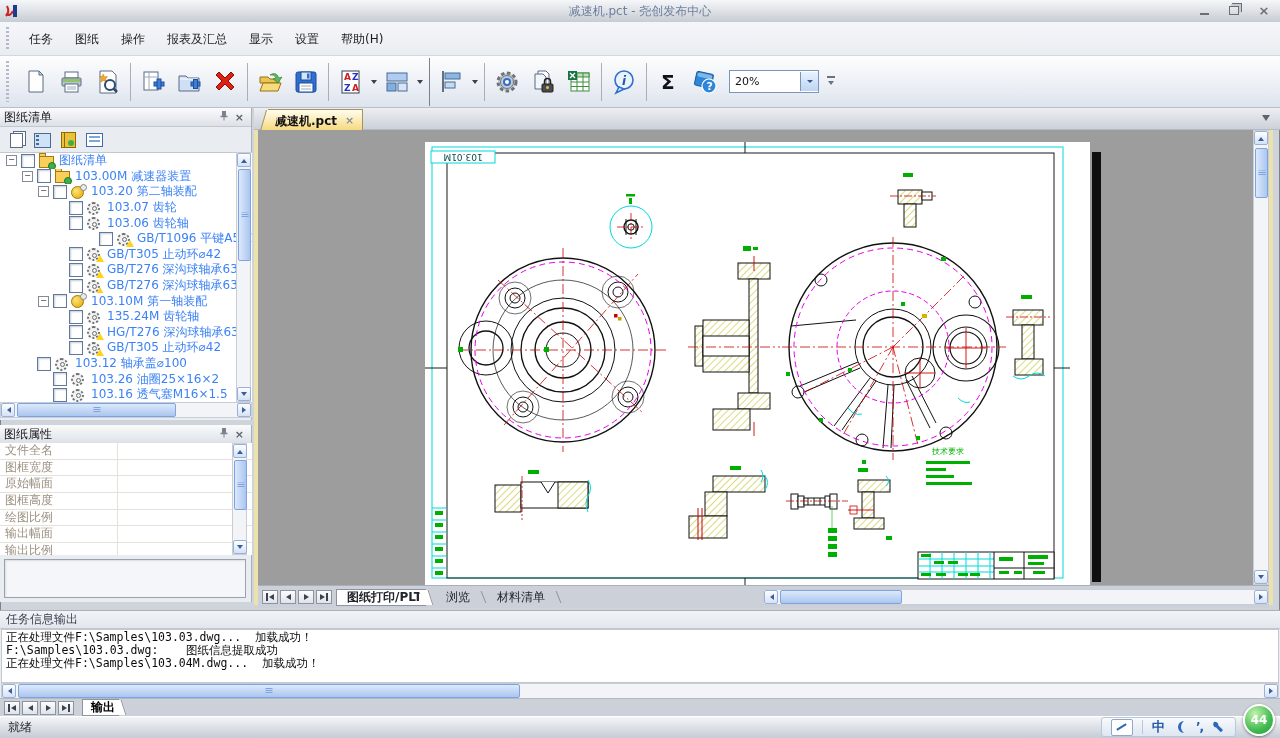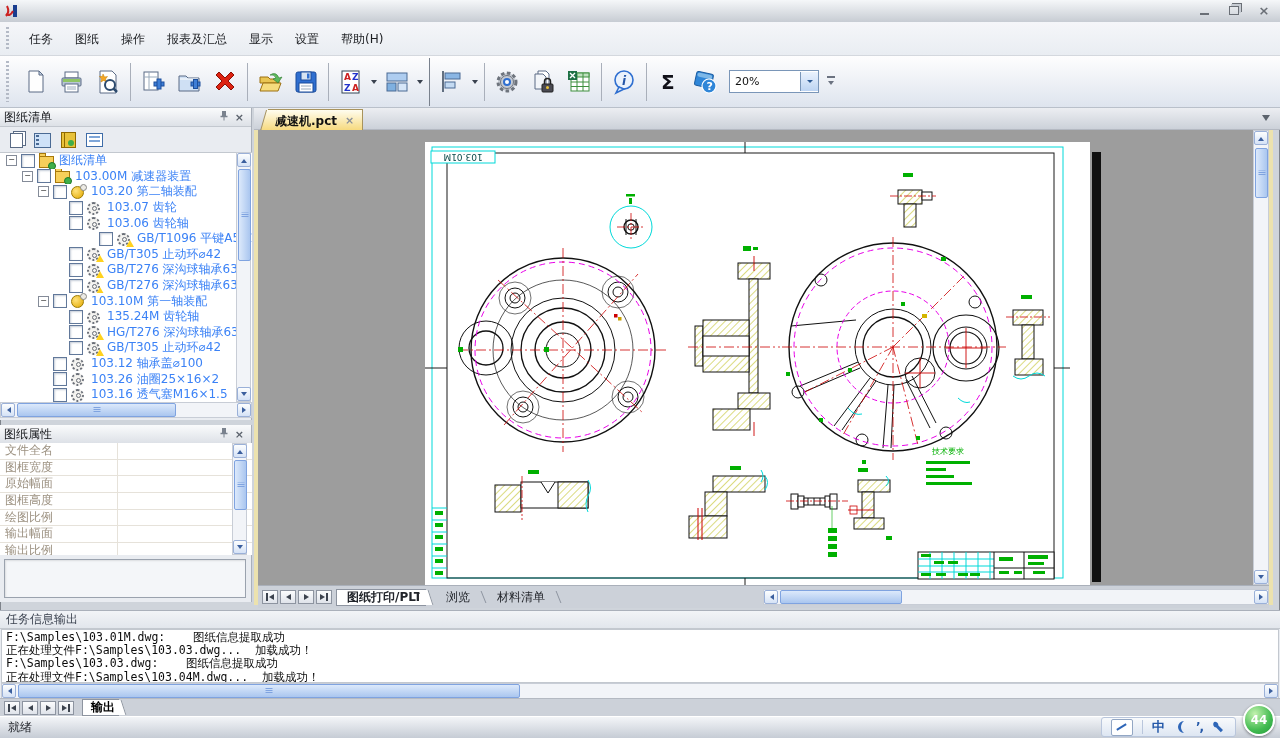--- a/index.html
+++ b/index.html
@@ -133,20 +133,21 @@
 </style>
 </head>
 <body>
 
 <div class="abs" id="titlebar">
   <svg class="logo" width="16" height="16">
       <rect x="9" y="2" width="4" height="12" fill="#1a3d8f"></rect>
       <path d="M3 3 q3 6 -1 10" stroke="#cc2222" stroke-width="2" fill="none"></path>
       <path d="M2 11 q4 3 7 -3" stroke="#cc2222" stroke-width="2" fill="none"></path>
     </svg>
+  <div id="title-text">减速机.pct - 尧创发布中心</div>
   <div class="winbtns">
     <span class="wbtn wmin">
         <i></i>
       </span>
     <span class="wbtn wrest">
         <i></i>
       </span>
     <span class="wbtn wclose">×</span>
   </div>
 </div>
@@ -451,21 +452,21 @@
         <span class="tlabel">HG/T276 深沟球轴承63</span>
       </div>
     <div class="trow" style="padding-left:54px">
         <span class="expsp"></span>
         <span class="cb"></span>
         <span class="ticon">
           <i class="i-warn"></i>
         </span>
         <span class="tlabel">GB/T305 止动环⌀42</span>
       </div>
-    <div class="trow" style="padding-left:38px">
+    <div class="trow" style="padding-left:22px">
         <span class="expsp"></span>
         <span class="cb"></span>
         <span class="ticon">
           <i class="i-part"></i>
         </span>
         <span class="tlabel">103.12 轴承盖⌀100</span>
       </div>
     <div class="trow" style="padding-left:38px">
         <span class="expsp"></span>
         <span class="cb"></span>
@@ -885,21 +886,20 @@
     <div class="sb-thumb-h" style="width:120px;margin-left:2px"></div>
     <div class="sb-btn" style="margin-left:auto">
         <i class="r"></i>
       </div>
   </div>
 </div>
 
 <div class="abs" id="output">
   <div class="ohead">任务信息输出</div>
   <div id="log">
-    <div class="logline">F:\Samples\103.01M.dwg:    图纸信息提取成功</div>
     <div class="logline">正在处理文件F:\Samples\103.03.dwg...  加载成功！</div>
     <div class="logline">F:\Samples\103.03.dwg:    图纸信息提取成功</div>
     <div class="logline">正在处理文件F:\Samples\103.04M.dwg...  加载成功！</div>
   </div>
   <div class="abs sb-h" id="out-hscroll">
     <div class="sb-btn">
         <i class="l"></i>
       </div>
     <div class="sb-thumb-h" style="width:500px;margin-left:2px">
         <span class="gripmh"></span>

